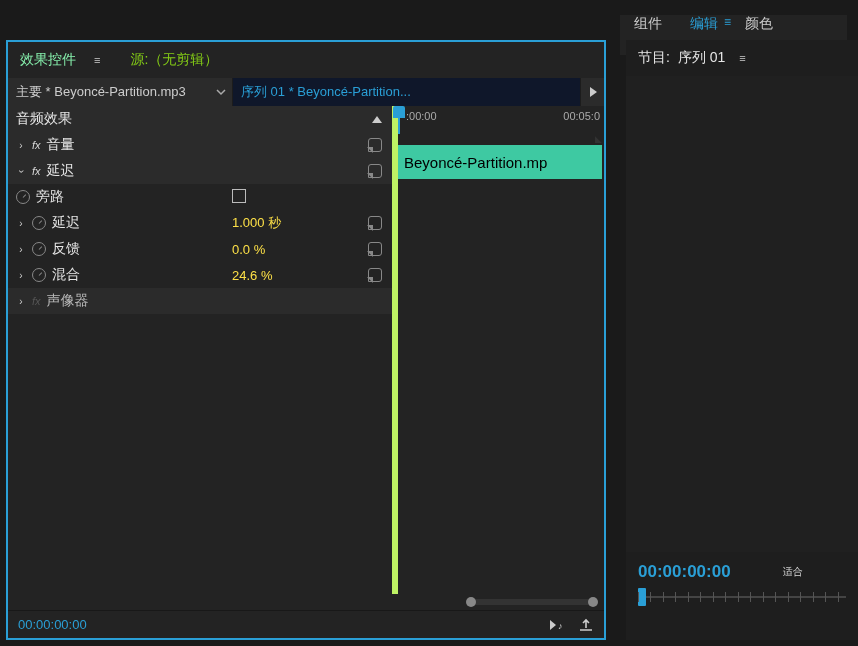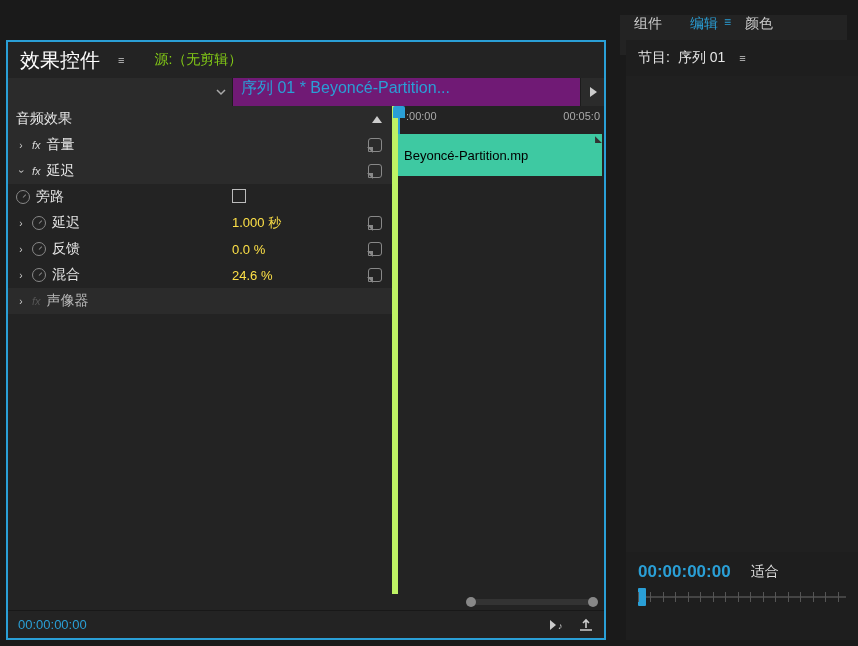--- a/index.html
+++ b/index.html
@@ -11,30 +11,30 @@
   .top-tabs .tab.active { color: #2a9fd6; }
   .top-tabs .menu-icon { color: #2a9fd6; font-size: 12px; margin-left: -8px; }
 
   
   .workspace { position: absolute; top: 40px; left: 0; right: 0; bottom: 0; display: flex; }
   .left-gutter { width: 6px; background: #1a1a1a; }
 
   
   .panel-ec { display: flex; flex-direction: column; width: 600px; height: 600px; border: 2px solid #2a9fd6; background: #232323; }
   .panel-ec-tabs { height: 36px; display: flex; align-items: center; gap: 18px; padding: 0 12px; background: #232323; }
-  .panel-ec-tabs .ptab { color: #ffffff; font-size: 20px; }
+  .panel-ec-tabs .ptab { color: #86efac; font-size: 14px; }
   .panel-ec-tabs .menu { color: #ccc; font-size: 11px; }
   .panel-ec-tabs .source { color: #84cc16; font-size: 14px; margin-left: 12px; }
 
   
   .bc-row { position: relative; height: 28px; display: flex; align-items: stretch; background: #2b2b2b; }
   .bc-left { flex: 0 0 225px; display: flex; align-items: center; padding-left: 8px; background: #2b2b2b; border-right: 1px solid #1c1c1c; }
   .bc-left .txt { color: #ccc; font-size: 13px; white-space: nowrap; overflow: hidden; text-overflow: ellipsis; }
   .bc-left .dd { margin-left: auto; margin-right: 6px; color: #aaa; }
-  .bc-mid { flex: 1; display: flex; align-items: flex-start; padding: 0 8px; color: #2a9fd6; font-size: 16px; white-space: nowrap; overflow: hidden; text-overflow: ellipsis; background: #701a75; }
+  .bc-mid { flex: 1; display: flex; align-items: center; padding: 0 8px; color: #2a9fd6; font-size: 13px; white-space: nowrap; overflow: hidden; text-overflow: ellipsis; background: #0f172a; }
   .bc-play { width: 24px; display: flex; align-items: center; justify-content: center; border-left: 1px solid #1c1c1c; font-size: 11px; color: #ccc; background: #2b2b2b; flex-shrink: 0; }
 
   
   .ec-body { flex: 1; display: flex; overflow: hidden; }
   .props-col { width: 390px; display: flex; flex-direction: column; background: #232323; border-right: 6px solid #bef264; }
   .row { height: 26px; display: flex; align-items: center; position: relative; }
   .row.header { background: #2b2b2b; }
   .row.effect { background: #2b2b2b; }
   .row .name-area { display: flex; align-items: center; gap: 6px; padding-left: 8px; font-size: 14px; color: #e6e6e6; }
   .row .value-area { position: absolute; left: 224px; color: #fde047; font-size: 13px; }
@@ -52,41 +52,41 @@
   .tri-up { width: 0; height: 0; border-left: 5px solid transparent; border-right: 5px solid transparent; border-bottom: 7px solid #ccc; }
   .panner .fx-icon { color: #555; }
   .panner .name-area { color: #bbb; }
 
   
   .mini-tl { flex: 1; display: flex; flex-direction: column; background: #232323; position: relative; }
   .ruler { height: 28px; position: relative; background: #232323; }
   .ruler .tick { position: absolute; top: 4px; font-size: 11px; color: #aaa; }
   .ruler .playhead { position: absolute; left: 0; top: 0; width: 2px; height: 28px; background: #2a9fd6; }
   .ruler .playhead::before { content: ""; position: absolute; top: 0; left: -5px; width: 12px; height: 12px; background: #2a9fd6; border-radius: 2px 2px 0 0; }
-  .clip { position: absolute; top: 28px; left: 0; right: 2px; height: 42px; background: #3ec9a2; color: #000; font-size: 13px; display: flex; align-items: center; padding: 0 6px; overflow: hidden; white-space: nowrap; }
+  .clip { position: absolute; top: 39px; left: 0; right: 2px; height: 34px; background: #3ec9a2; color: #000; font-size: 15px; display: flex; align-items: center; padding: 0 6px; overflow: hidden; white-space: nowrap; }
   .clip-tri { position: absolute; top: 28px; right: 2px; font-size: 9px; color: #333; }
 
   
   .panel-footer { height: 28px; display: flex; align-items: center; padding: 0 10px; background: #232323; border-top: 1px solid #181818; }
   .panel-footer .tc { color: #2a9fd6; font-size: 13px; }
   .panel-footer .right { margin-left: auto; display: flex; gap: 12px; color: #ccc; font-size: 14px; }
   .scroll-row { height: 16px; display: flex; align-items: center; padding-right: 8px; }
   .scroll-track { margin-left: 460px; flex: 1; height: 6px; background: #333; position: relative; }
   .scroll-handle { position: absolute; top: -2px; width: 10px; height: 10px; background: #888; border-radius: 50%; }
 
   
   .panel-right { flex: 1; margin-left: 20px; background: #1e1e1e; display: flex; flex-direction: column; height: 600px; text-align: center; }
   .panel-right-tabs { height: 36px; display: flex; align-items: center; gap: 8px; padding: 0 12px; }
   .panel-right-tabs .label { color: #e6e6e6; font-size: 14px; }
   .panel-right-tabs .menu { color: #ccc; font-size: 11px; margin-left: 6px; }
   .prog-body { flex: 1; background: #202020; }
   .prog-controls { height: 88px; padding: 10px 12px 0 12px; }
   .prog-controls .tc-row { display: flex; align-items: center; gap: 20px; margin-bottom: 14px; }
   .prog-controls .tc { color: #2a9fd6; font-size: 17px; font-weight: 600; }
-  .prog-controls .fit { color: #ddd; font-size: 14px; }
+  .prog-controls .fit { color: #ddd; font-size: 10px; margin-left: 32px; }
   .slider-track { height: 2px; background: #444; position: relative; margin-top: 4px; }
   .slider-track .tick { position: absolute; top: -4px; width: 1px; height: 10px; background: #555; }
   .slider-handle { position: absolute; top: -8px; left: 0; width: 8px; height: 18px; background: #2a9fd6; border-radius: 1px; }
 
   svg { display: block; }
 </style>
 </head>
 <body>
 
 <div class="top-tabs">
@@ -101,20 +101,21 @@
 
   <div class="panel-ec">
     <div class="panel-ec-tabs">
       <span class="ptab">效果控件</span>
       <span class="menu">≡</span>
       <span class="source">源:（无剪辑）</span>
     </div>
 
     <div class="bc-row">
       <div class="bc-left">
+        <span class="txt">主要 * Beyoncé-Partition.mp3</span>
         <span class="dd">
           <svg width="10" height="10" viewBox="0 0 10 10">
               <path d="M1 3 L5 7 L9 3" stroke="#aaa" stroke-width="1.5" fill="none"></path>
             </svg>
         </span>
       </div>
       <div class="bc-mid">
         <span>序列 01 * Beyoncé-Partition...</span>
       </div>
       <div class="bc-play">

